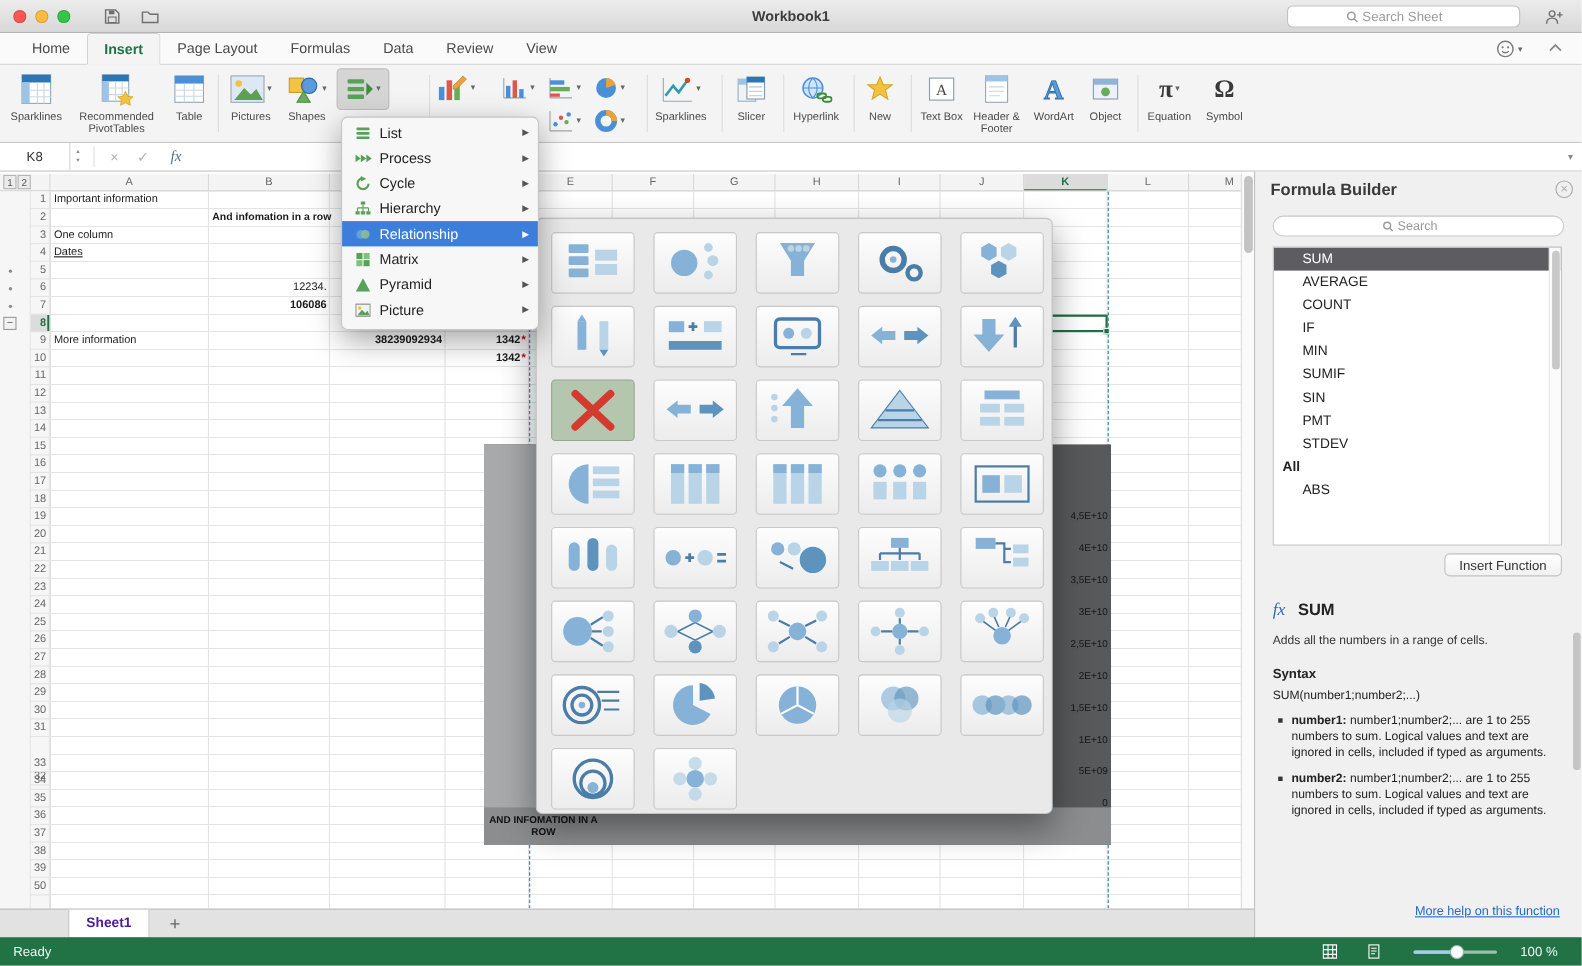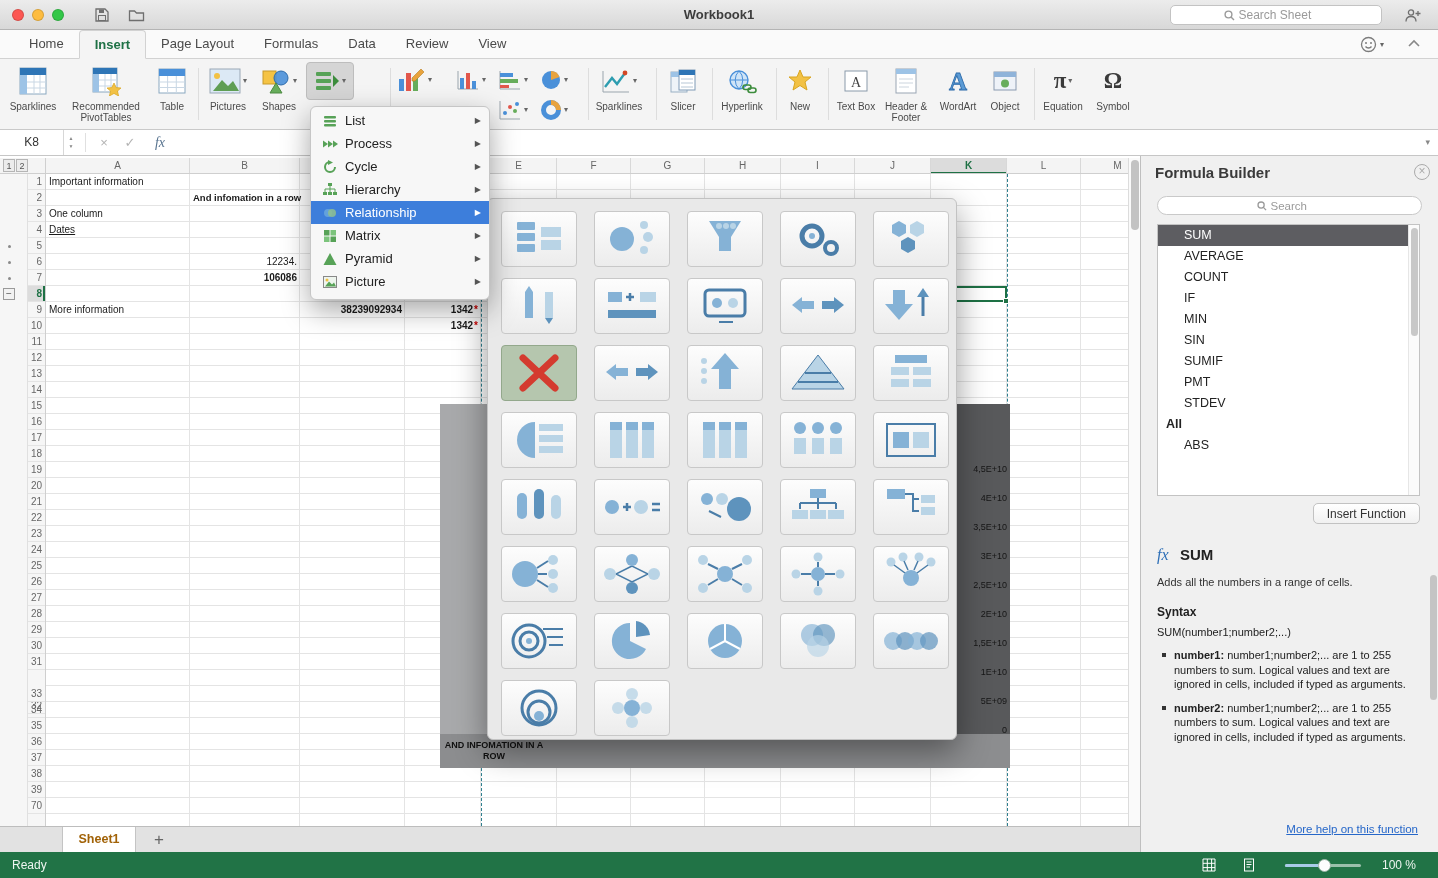--- a/index.html
+++ b/index.html
@@ -117,21 +117,21 @@
 .psyntaxh{position:absolute;left:16px;top:449px;font-size:12px;font-weight:bold;color:#222}
 .psyntax{position:absolute;left:16px;top:470px;font-size:11px;color:#222}
 .params{position:absolute;left:20px;right:30px;top:492px}
 .param{position:relative;padding-left:13px;font-size:11px;line-height:14.6px;color:#222;margin-bottom:9px}
 .param .sq{position:absolute;left:1px;top:5px;width:4px;height:4px;background:#333}
 .phelp{position:absolute;right:20px;bottom:17px;font-size:11.5px;color:#2667c9;text-decoration:underline;cursor:pointer}
 .pscroll{position:absolute;right:1px;top:419px;width:7px;height:125px;border-radius:4px;background:#c4c4c4}
 
 
 .sheetbar{position:absolute;left:0;top:826px;width:1140px;height:26px;background:#e2e2e2;border-top:1px solid #bdbdbd}
-.stab{position:absolute;left:62px;top:0;width:74px;height:25px;background:#fff;border-left:1px solid #c4c4c4;border-right:1px solid #c4c4c4;text-align:center;line-height:25px;font-size:12.5px;font-weight:bold;color:#a16207}
+.stab{position:absolute;left:62px;top:0;width:74px;height:25px;background:#fff;border-left:1px solid #c4c4c4;border-right:1px solid #c4c4c4;text-align:center;line-height:25px;font-size:12.5px;font-weight:bold;color:#4c1d95}
 .saddsheet{position:absolute;left:148px;top:1px;width:22px;height:24px;text-align:center;line-height:24px;font-size:17px;color:#666}
 
 
 .statusbar{position:absolute;left:0;top:852px;width:100%;height:26px;background:#217346;color:#eef5f0;font-size:12px}
 .sready{position:absolute;left:12px;top:0;line-height:26px}
 .sview{position:absolute;top:6px}
 .ztrack{position:absolute;left:1285px;top:12px;width:76px;height:3px;border-radius:2px;background:rgba(255,255,255,.55)}
 .zfill{position:absolute;left:1285px;top:12px;width:38px;height:3px;border-radius:2px;background:#a8cbe8}
 .zknob{position:absolute;left:1318px;top:7px;width:13px;height:13px;border-radius:50%;background:#fdfdfd;border:1px solid #9bb5a6}
 .szoom{position:absolute;left:1382px;top:0;line-height:26px}
@@ -500,21 +500,21 @@
         <div class="rowh" style="top: 464px;">30</div>
         <div class="rowh" style="top: 480px;">31</div>
         <div class="rowh" style="top: 524px;">32</div>
         <div class="rowh" style="top: 512px;">33</div>
         <div class="rowh" style="top: 528px;">34</div>
         <div class="rowh" style="top: 544px;">35</div>
         <div class="rowh" style="top: 560px;">36</div>
         <div class="rowh" style="top: 576px;">37</div>
         <div class="rowh" style="top: 592px;">38</div>
         <div class="rowh" style="top: 608px;">39</div>
-        <div class="rowh" style="top: 624px;">70</div>
+        <div class="rowh" style="top: 624px;">50</div>
       </div>
     <div class="cells" id="cells">
         <div class="vline" style="left: 143px;"></div>
         <div class="vline" style="left: 253px;"></div>
         <div class="vline" style="left: 358px;"></div>
         <div class="vline" style="left: 434px;"></div>
         <div class="vline" style="left: 510px;"></div>
         <div class="vline" style="left: 584px;"></div>
         <div class="vline" style="left: 658px;"></div>
         <div class="vline" style="left: 734px;"></div>
@@ -958,22 +958,22 @@
           </svg>
         </span>
       <input placeholder="Search" style="">
     </div>
     <div class="flist" id="flist">
         <div class="fl-item sel">SUM</div>
         <div class="fl-item">AVERAGE</div>
         <div class="fl-item">COUNT</div>
         <div class="fl-item">IF</div>
         <div class="fl-item">MIN</div>
+        <div class="fl-item">SUMIF</div>
         <div class="fl-item">SIN</div>
-        <div class="fl-item">SUMIF</div>
         <div class="fl-item">PMT</div>
         <div class="fl-item">STDEV</div>
         <div class="fl-head">All</div>
         <div class="fl-item">ABS</div>
         <div class="flscroll">
           <div class="flthumb"></div>
         </div>
       </div>
     <button class="pinsert">Insert Function</button>
     <div class="fxrow">

